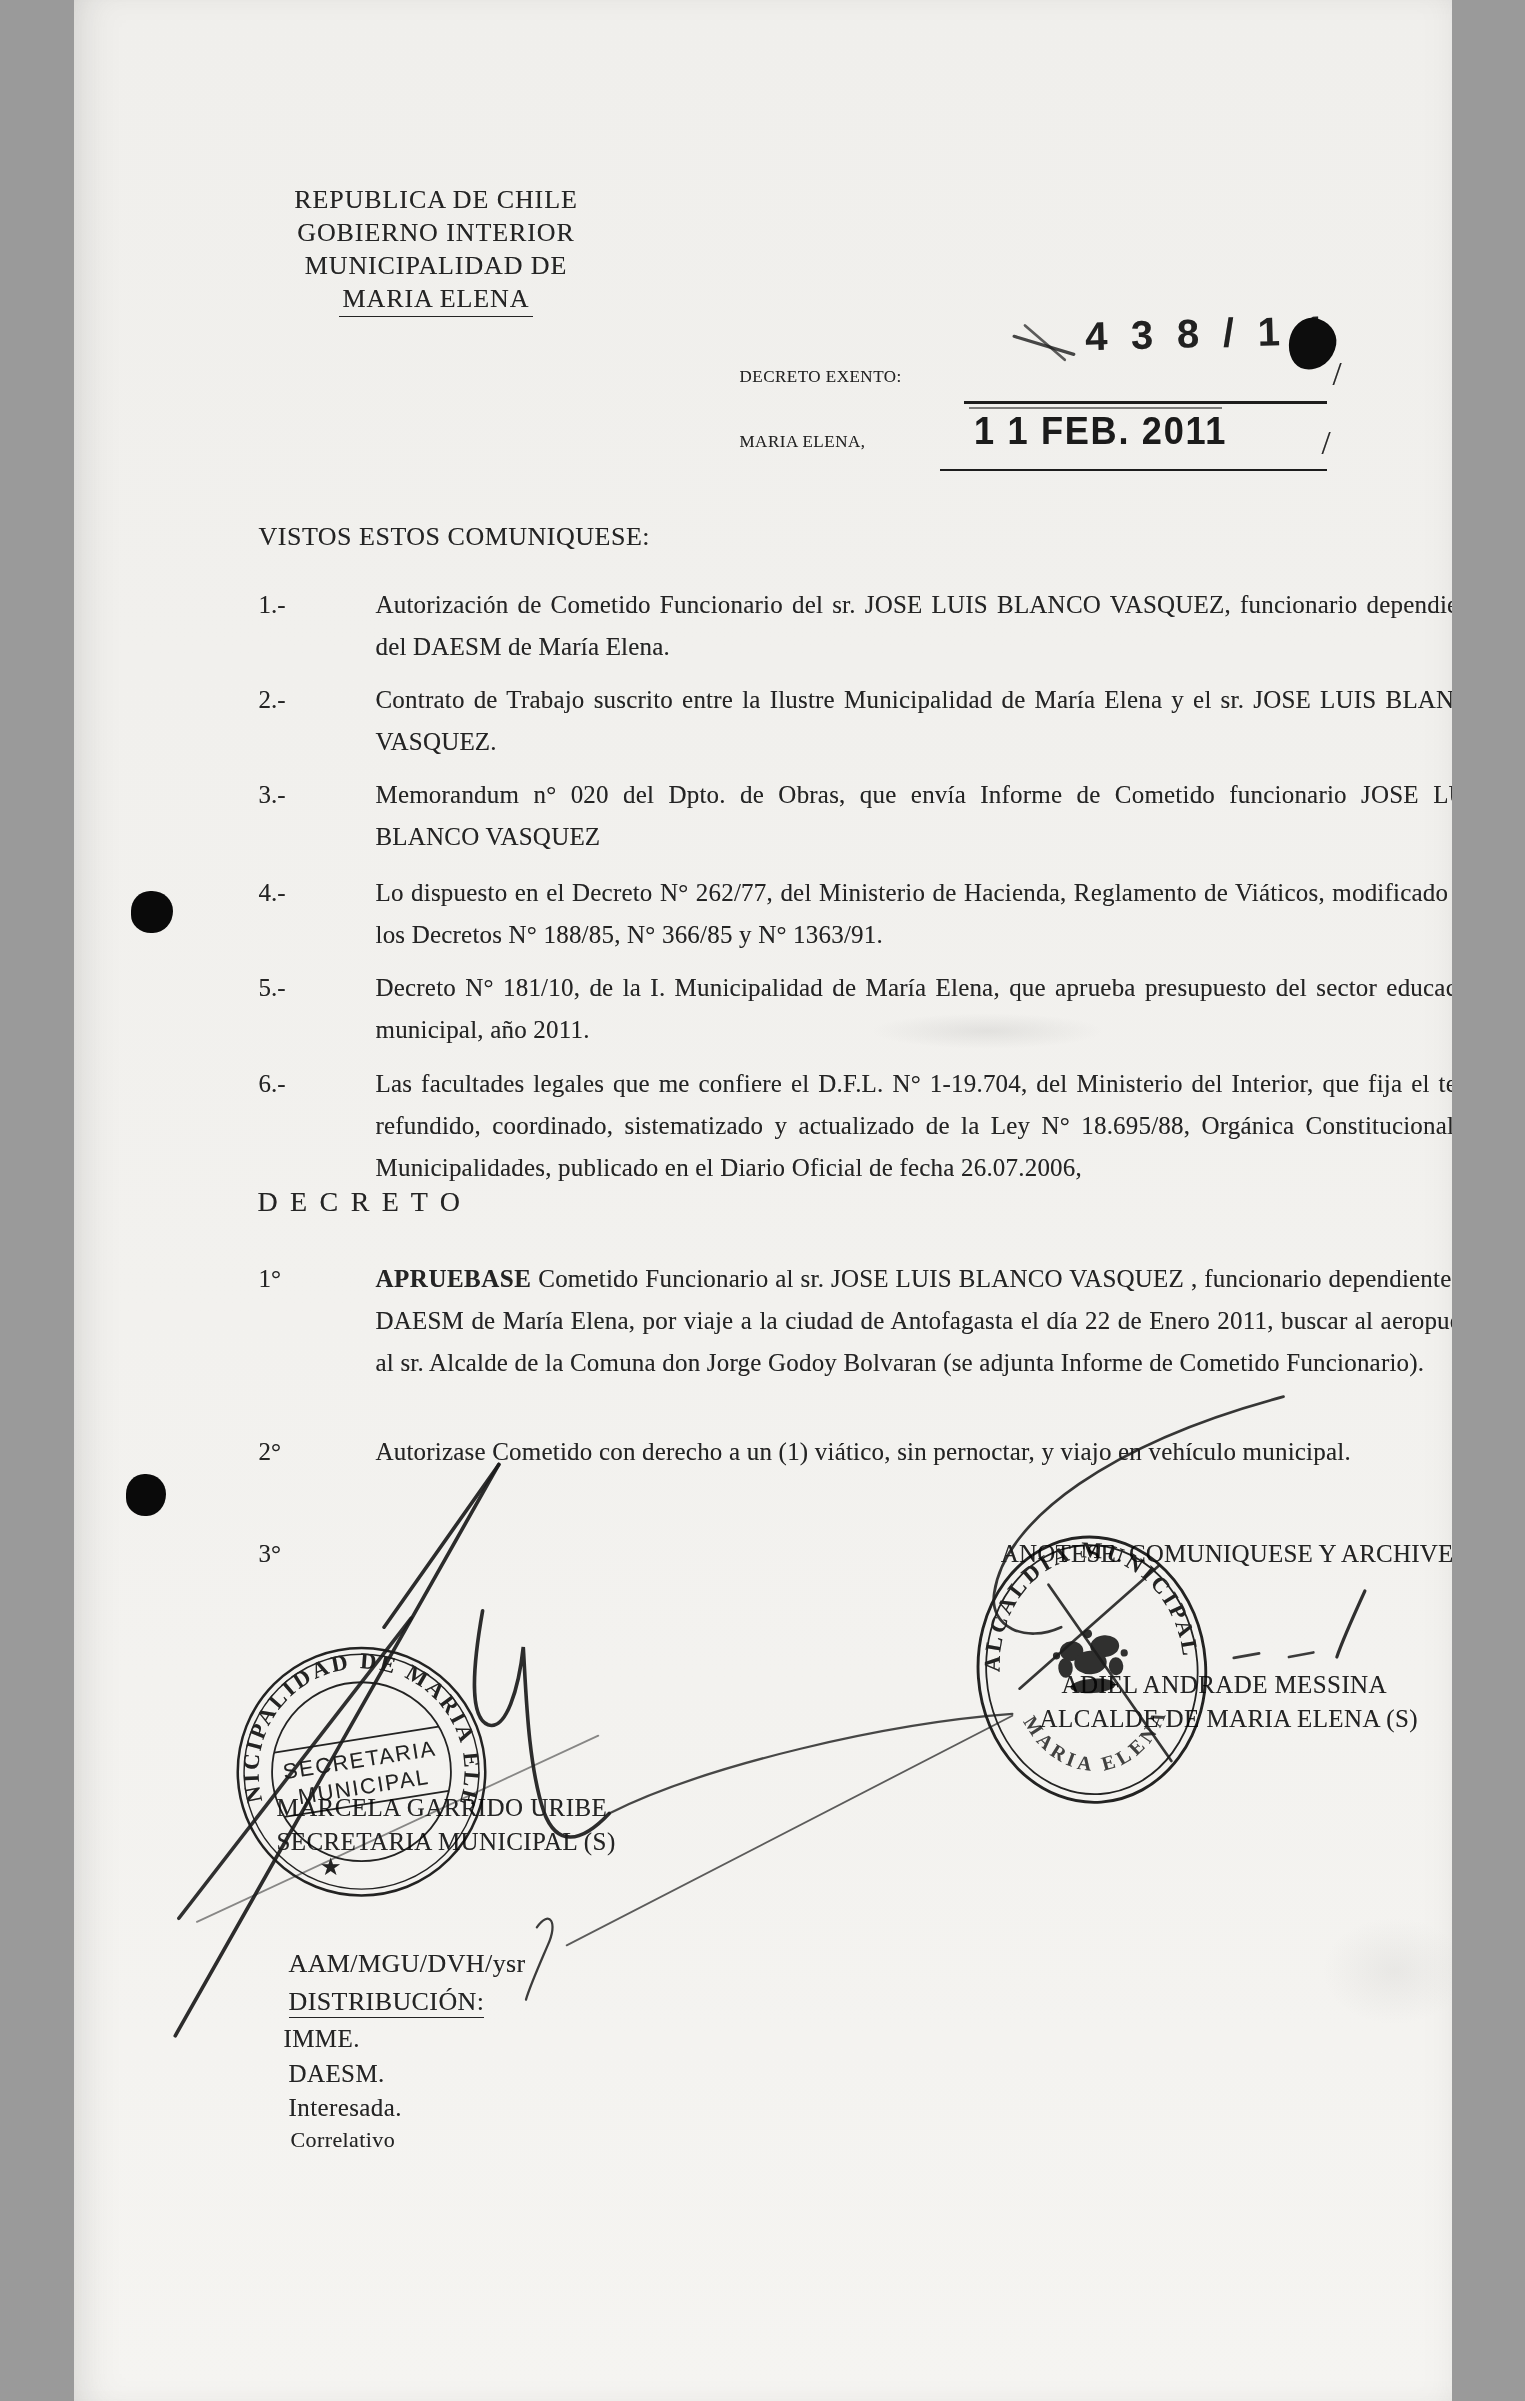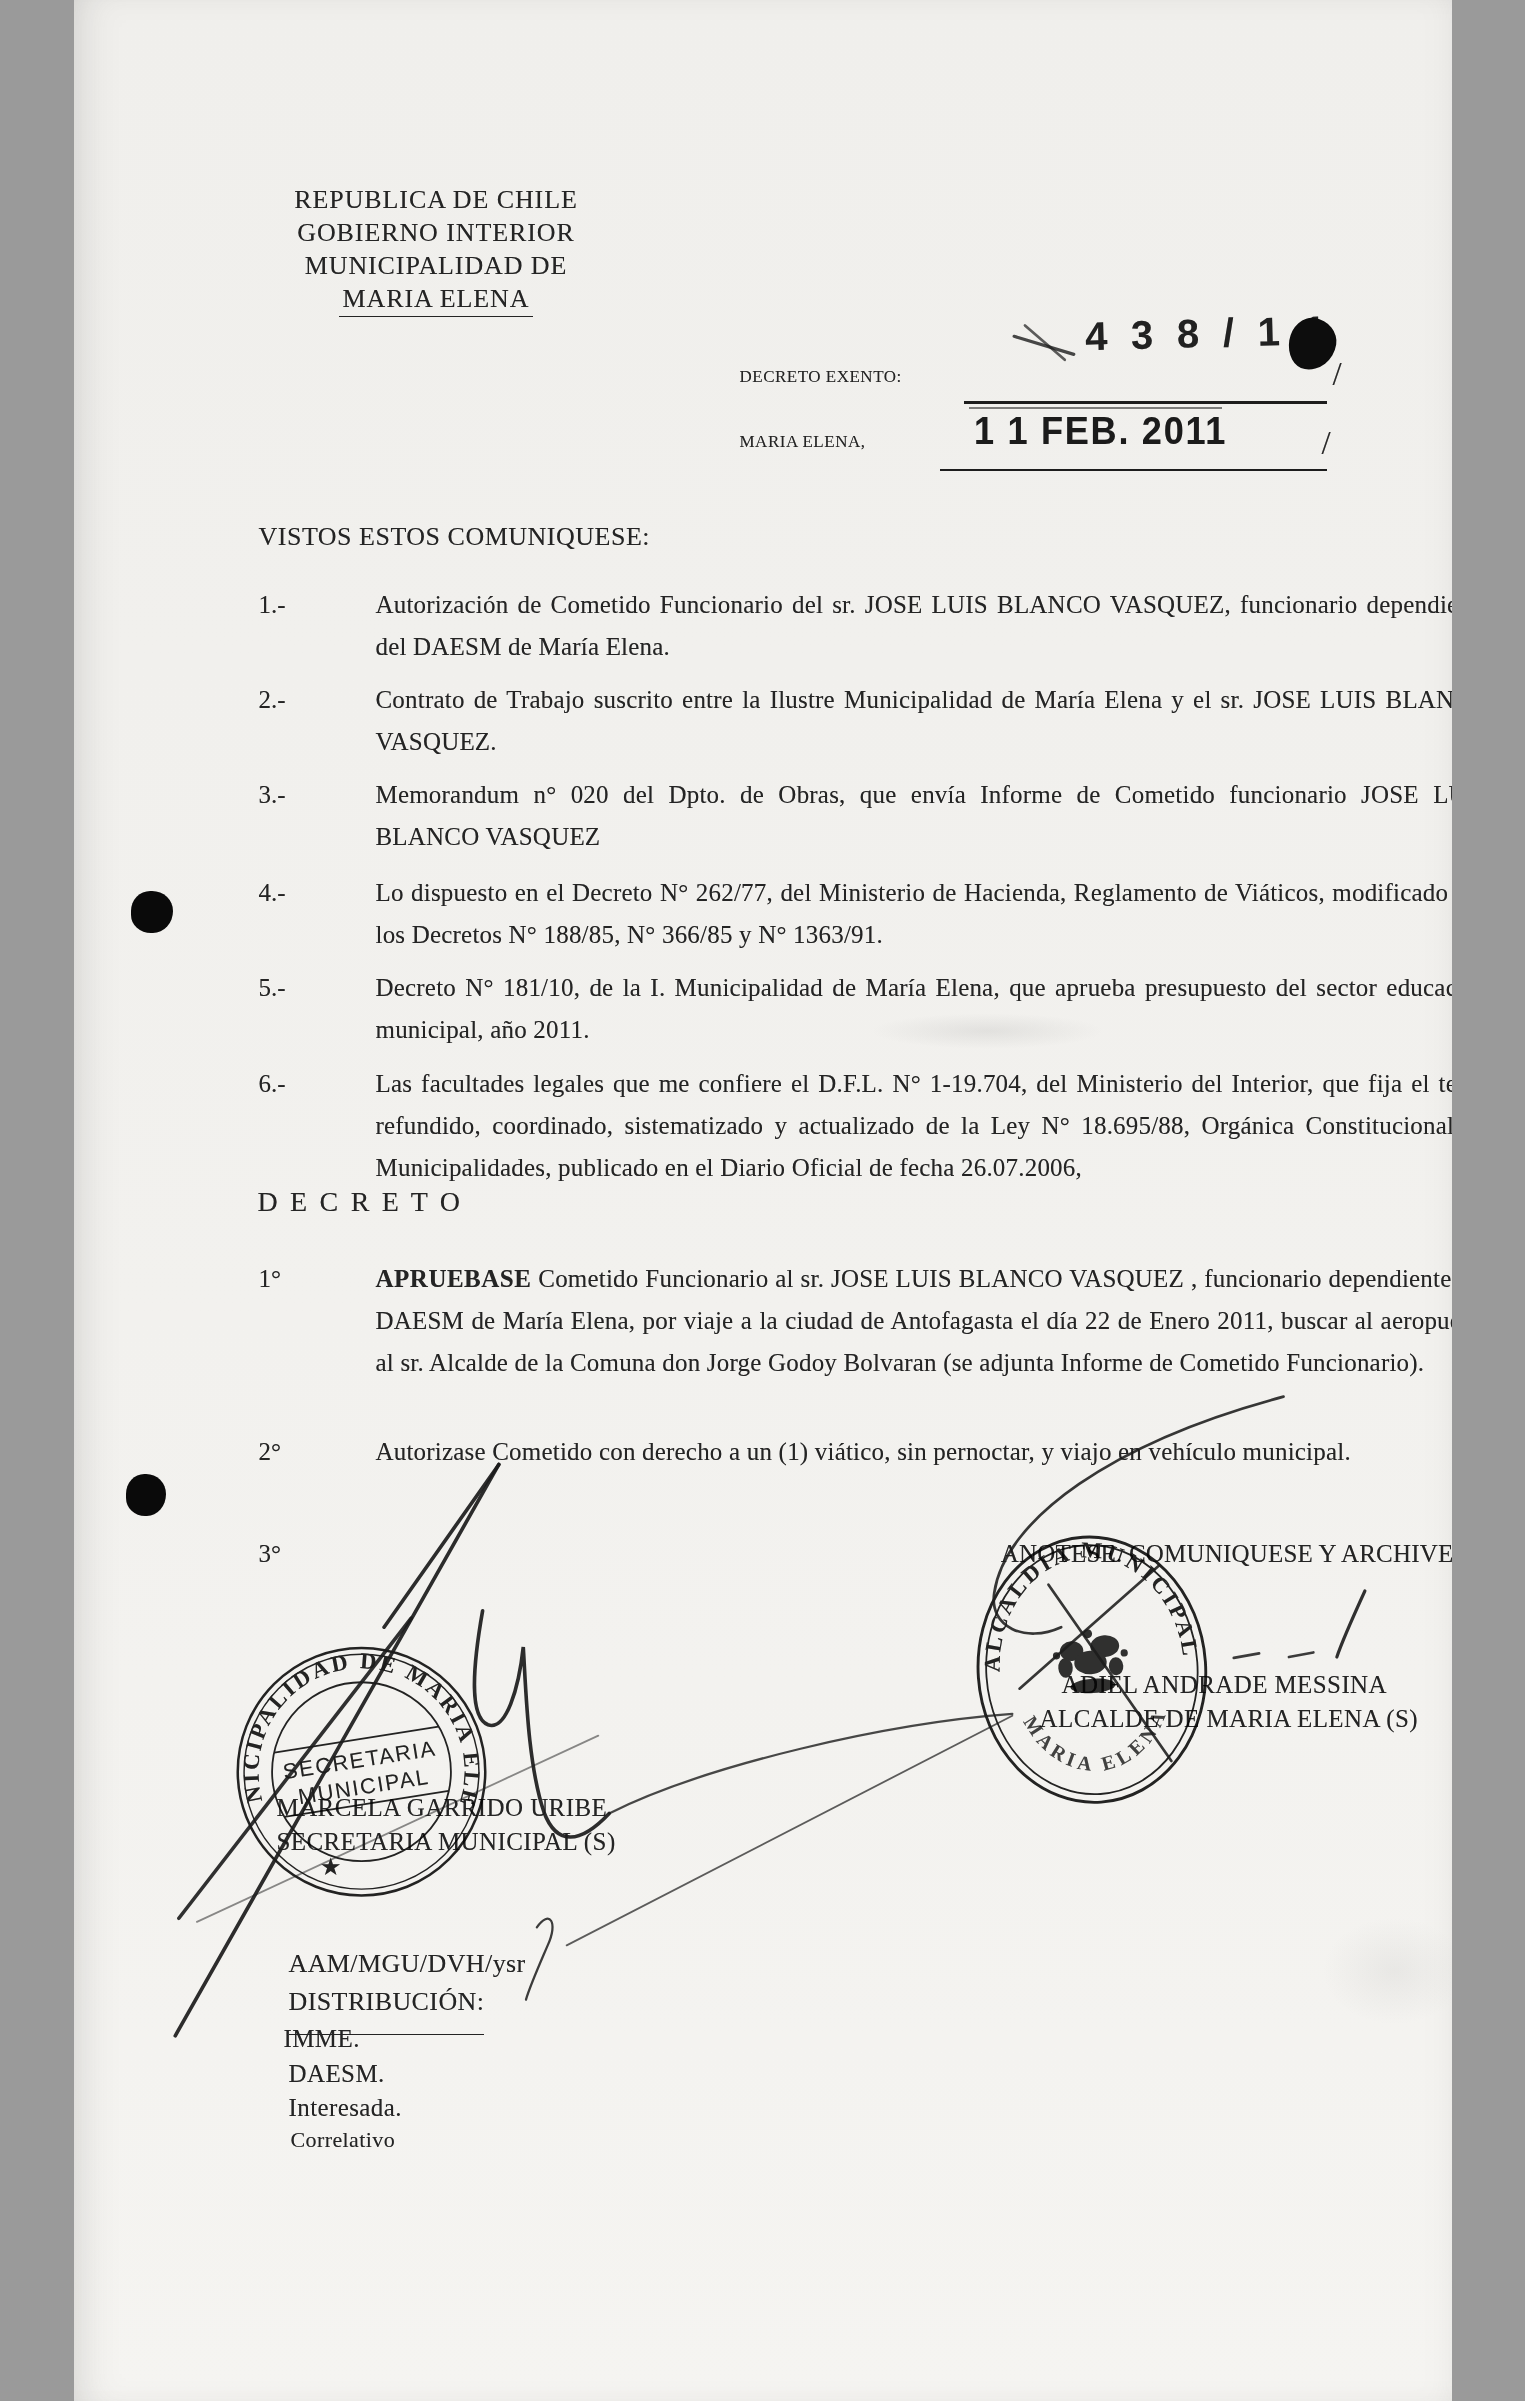--- a/index.html
+++ b/index.html
@@ -43,21 +43,21 @@
   .item .txt .b { font-weight:bold; letter-spacing:0.5px; }
 
   .section-title { font-size:26px; letter-spacing:0.5px; }
   .decreto-title { font-size:28px; letter-spacing:2.7px; }
 
   .sig-name { font-size:25px; letter-spacing:0.4px; white-space:nowrap; z-index:3; }
 
   .stamp-wrap { z-index:4; mix-blend-mode:multiply; opacity:.94; }
 
   .footer-line { font-size:25px; letter-spacing:0.4px; }
-  .footer-line.ul { border-bottom:1.8px solid #242424; padding-bottom:18px; }
+  .footer-line.ul { border-bottom:1.8px solid #242424; padding-bottom:1px; }
   .correlativo { font-size:22px; }
 
   .punch-dot { background:#0a0a0a; border-radius:48% 52% 50% 50% / 50% 50% 55% 45%; z-index:6; }
 
   .strokes { position:absolute; left:0; top:0; z-index:7; pointer-events:none; }
   .smudge { position:absolute; border-radius:50%; pointer-events:none; }
 </style>
 </head>
 <body>
 

